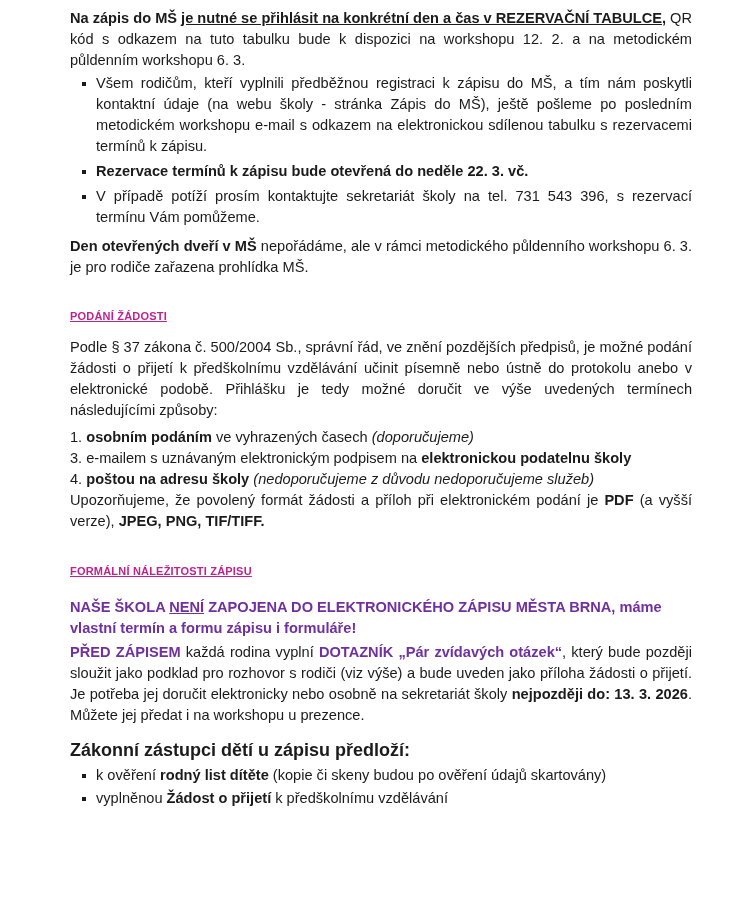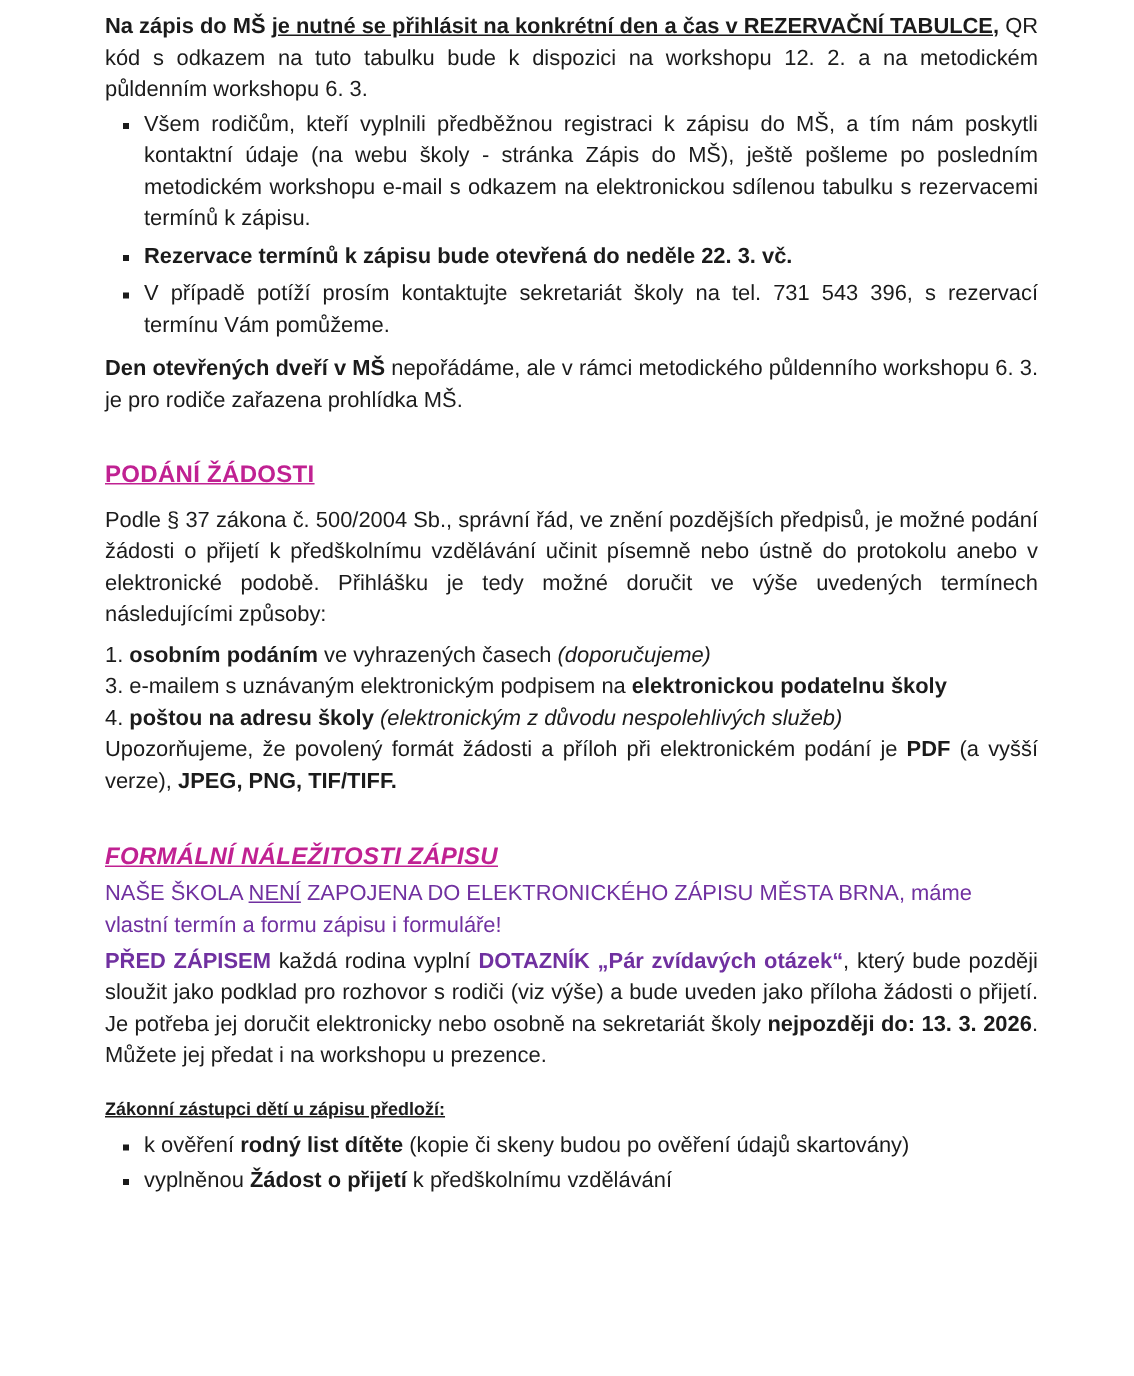--- a/index.html
+++ b/index.html
@@ -17,38 +17,38 @@
   }
   main{width:736px;height:917px;padding:8px 44px 0 70px;}
   p{margin:0;}
   .just{text-align:justify;}
   .b{font-weight:bold;}
   .i{font-style:italic;}
   .u{text-decoration:underline;}
   .pur{color:var(--purple);}
   
   .h{
-    font-size:16px;font-weight:bold;text-decoration:underline;
+    font-size:11px;font-weight:bold;text-decoration:underline;
     color:var(--magenta);letter-spacing:.2px;
   }
   .h1{margin:28px 0 10px;}
-  .h2{margin:29px 0 4px;font-style:italic;}
-  .h3{font-size:12px;font-weight:bold;text-decoration:underline;color:var(--ink);margin:0 0 4px;}
+  .h2{margin:29px 0 15px;}
+  .h3{font-size:18px;font-weight:bold;color:var(--ink);margin:0 0 4px;}
   
   .p-intro{margin-bottom:2px;}
   .list-res{list-style:none;margin:0 0 8px;}
   .list-res li{position:relative;padding-left:26px;margin-bottom:4px;text-align:justify;}
   .blt{
     position:absolute;left:12px;top:9px;width:4px;height:4px;
     background:var(--ink);display:inline-block;
   }
   .p-law{margin-bottom:6px;}
   .methods .m{line-height:21px;}
   .p-note1{margin-top:12px;}
-  .p-notice{margin-bottom:3px;font-weight:normal;color:var(--purple);}
+  .p-notice{margin-bottom:3px;font-weight:bold;color:var(--purple);}
   .p-quest{margin-bottom:14px;}
   .list-docs{list-style:none;}
   .list-docs li{position:relative;padding-left:26px;margin-bottom:2px;}
 </style>
 </head>
 <body>
 
 <main>
 
   <p class="p-intro just"><span class="b">Na zápis do MŠ </span><span class="b u">je nutné se přihlásit na konkrétní den a čas v REZERVAČNÍ TABULCE,</span><span> QR kód s odkazem na tuto tabulku bude k dispozici na workshopu 12. 2. a na metodickém půldenním workshopu 6. 3.</span></p>
@@ -61,21 +61,21 @@
 
   <p class="just"><span class="b">Den otevřených dveří v MŠ </span><span>nepořádáme, ale v rámci metodického půldenního workshopu 6. 3. je pro rodiče zařazena prohlídka MŠ.</span></p>
 
   <h2 class="h h1">PODÁNÍ ŽÁDOSTI</h2>
 
   <p class="p-law just">Podle § 37 zákona č. 500/2004 Sb., správní řád, ve znění pozdějších předpisů, je možné podání žádosti o přijetí k předškolnímu vzdělávání učinit písemně nebo ústně do protokolu anebo v elektronické podobě. Přihlášku je tedy možné doručit ve výše uvedených termínech následujícími způsoby:</p>
 
   <div class="methods">
     <div class="m"><span>1. </span><span class="b">osobním podáním</span><span> ve vyhrazených časech </span><span class="i">(doporučujeme)</span></div>
     <div class="m"><span>3. </span><span>e-mailem s uznávaným elektronickým podpisem na </span><span class="b">elektronickou podatelnu školy</span></div>
-    <div class="m"><span>4. </span><span class="b">poštou na adresu školy</span><span class="i"> (elektronickým z důvodu nespolehlivých služeb)</span></div>
+    <div class="m"><span>4. </span><span class="b">poštou na adresu školy</span><span class="i"> (nedoporučujeme z důvodu nedoporučujeme služeb)</span></div>
   </div>
 
   <p class="just"><span>Upozorňujeme, že povolený formát žádosti a příloh při elektronickém podání je </span><span class="b">PDF</span><span> (a vyšší verze), </span><span class="b">JPEG, PNG, TIF/TIFF.</span></p>
 
   <h2 class="h h2">FORMÁLNÍ NÁLEŽITOSTI ZÁPISU</h2>
 
   <p class="p-notice"><span>NAŠE ŠKOLA </span><span class="u">NENÍ</span><span> ZAPOJENA DO ELEKTRONICKÉHO ZÁPISU MĚSTA BRNA, máme vlastní termín a formu zápisu i formuláře!</span></p>
 
   <p class="p-quest just"><span class="pur b">PŘED ZÁPISEM </span><span>každá rodina vyplní </span><span class="pur b">DOTAZNÍK „Pár zvídavých otázek“</span><span>, který bude později sloužit jako podklad pro rozhovor s rodiči (viz výše) a bude uveden jako příloha žádosti o přijetí. Je potřeba jej doručit elektronicky nebo osobně na sekretariát školy </span><span class="b">nejpozději do: 13. 3. 2026</span><span>. Můžete jej předat i na workshopu u prezence.</span></p>
 

